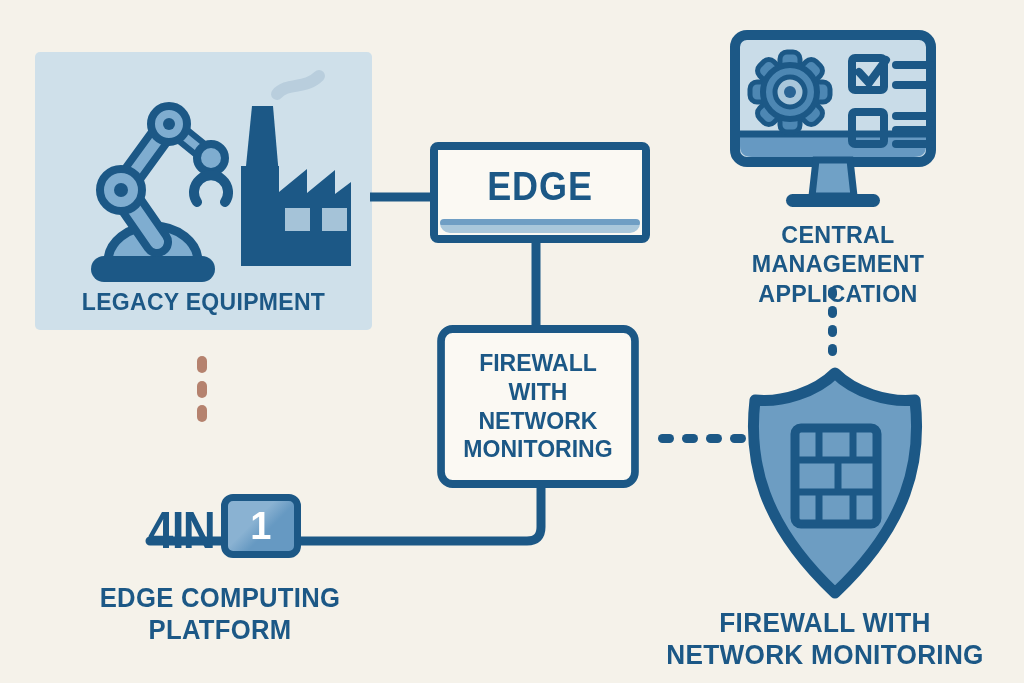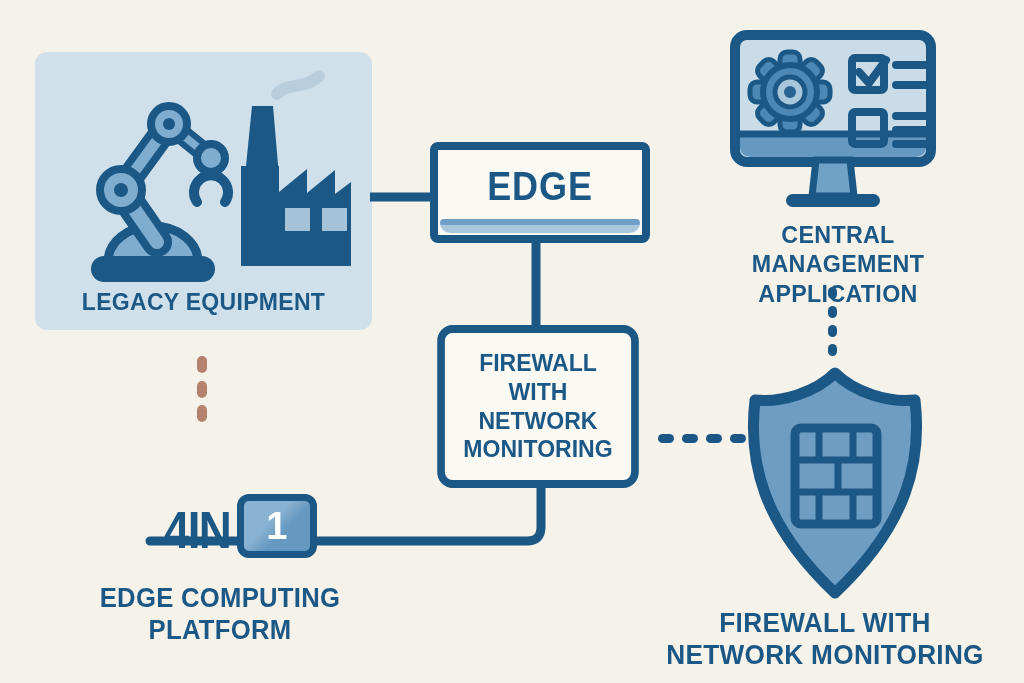--- a/index.html
+++ b/index.html
@@ -7,21 +7,21 @@
     position:relative;
     width:1024px;height:683px;
     background:#f5f2ea;
     overflow:hidden;
     font-family:"Liberation Sans",sans-serif;
   }
   .connectors{position:absolute;left:0;top:0;width:1024px;height:683px;pointer-events:none;}
   
   .legacy-panel{
     position:absolute;left:35px;top:52px;width:337px;height:278px;
-    background:#cfe0ea;border-radius:12px;
+    background:#cfe0ea;border-radius:5px;
   }
   .legacy-panel .icon-robot{position:absolute;left:38px;top:32px;}
   .legacy-panel .icon-factory{position:absolute;left:192px;top:14px;}
   .lbl{
     position:absolute;font-weight:bold;color:#1c5886;text-align:center;
     letter-spacing:.3px;
   }
   .legacy-label{left:0;right:0;bottom:14px;font-size:23px;}
   
   .edge-box{
@@ -42,21 +42,21 @@
   
   .firewall-box{
     position:absolute;left:433px;top:325px;width:210px;height:163px;
     box-sizing:border-box;border:8px solid #1c5886;border-radius:16px;
     background:#fbf9f3;
     display:flex;flex-direction:column;align-items:center;justify-content:center;
     font-size:24px;font-weight:bold;color:#1c5886;line-height:1.2;text-align:center;
     transform:scaleX(.96);
   }
   
-  .device{position:absolute;left:164px;top:488px;height:70px;display:flex;align-items:flex-end;justify-content:flex-end;}
+  .device{position:absolute;left:148px;top:488px;height:70px;display:flex;align-items:flex-end;justify-content:flex-end;}
   .device-text{
     font-size:52px;font-weight:bold;color:#1c5886;letter-spacing:-2px;
     line-height:56px;transform:scaleX(.88);transform-origin:left bottom;
   }
   .device-badge{
     display:inline-block;width:66px;height:50px;margin-left:-2px;
     background:linear-gradient(135deg,#8ab2d2 0 40%,#6699c2 60% 100%);
     border:7px solid #1c5886;border-radius:12px;
     text-align:center;line-height:50px;font-size:38px;font-weight:bold;color:#ffffff;
   }

